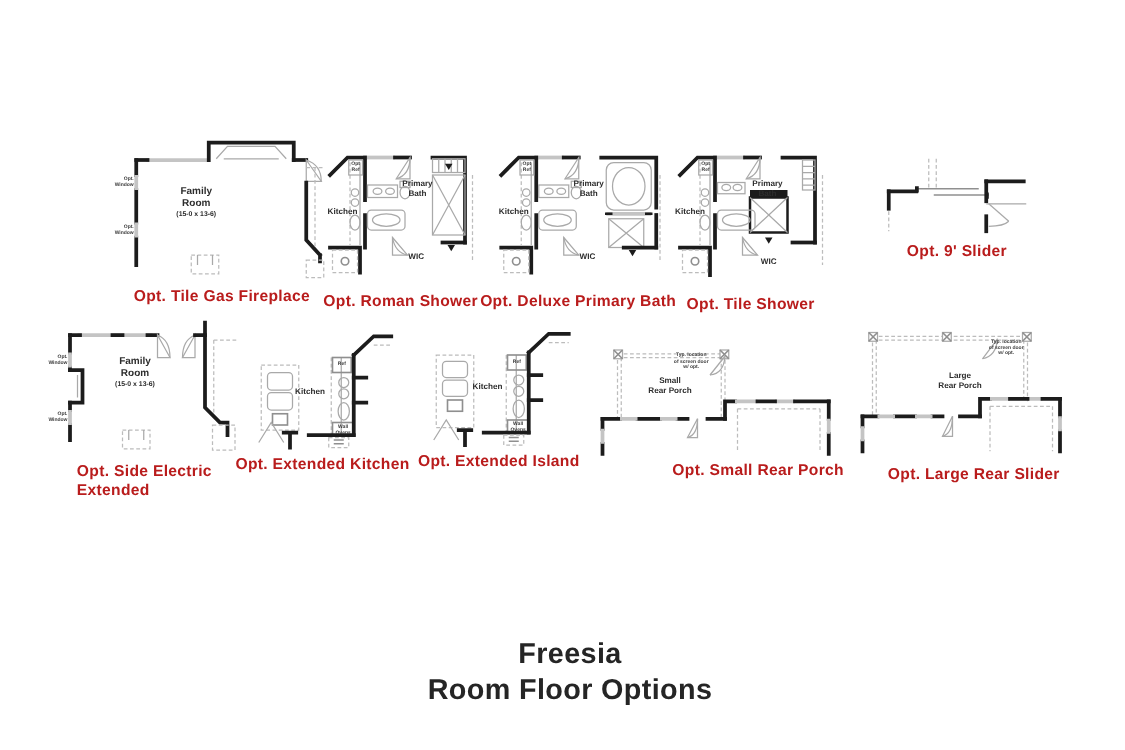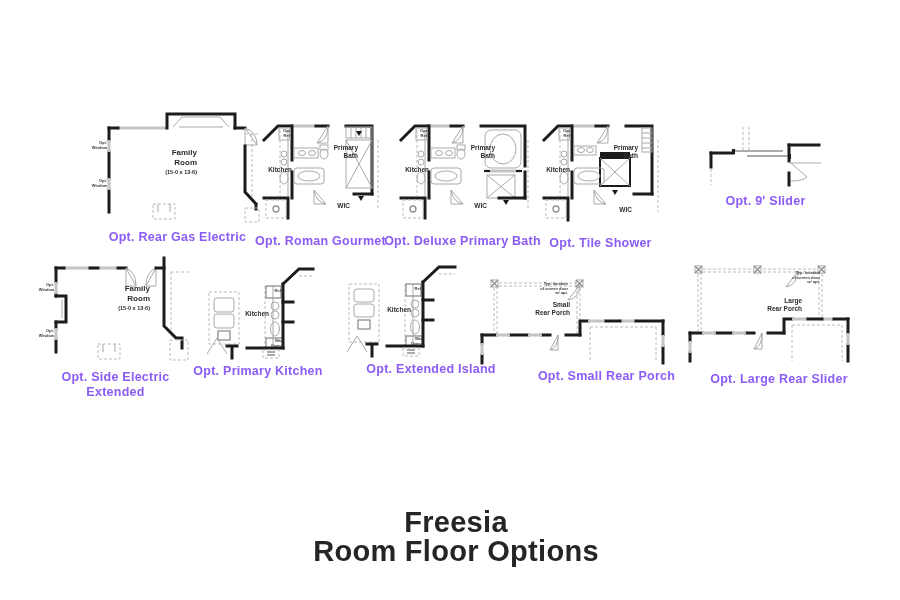--- a/index.html
+++ b/index.html
@@ -2,29 +2,29 @@
 <html><head>
 <meta charset="utf-8">
 <style>
   html,body{margin:0;padding:0;background:#ffffff;}
   .canvas{position:relative;width:900px;height:600px;background:#fff;
           font-family:"Liberation Sans",sans-serif;color:#2d2d2d;overflow:hidden;}
   .plan{position:absolute;}
   .plan svg{display:block;overflow:visible;}
   .caption{position:absolute;left:50%;transform:translateX(-50%);top:calc(100% + 4px);
            font-size:12.5px;font-weight:700;letter-spacing:.25px;white-space:pre-line;
-           text-align:center;color:#8b5cf6;line-height:1.2;width:max-content;}
+           color:#b91c1c;line-height:1.2;width:max-content;}
   .lbl{position:absolute;font-weight:700;color:#2d2d2d;white-space:pre-line;
-       text-align:right;line-height:1.25;}
+       text-align:center;line-height:1.25;}
   .room{font-size:8px;}
   .dims{font-size:5.5px;}
   .rm6{font-size:6.5px;}
   .tiny{font-size:4px;line-height:1.15;color:#3a3a3a;font-weight:700;}
   .title{position:absolute;left:12px;right:0;top:508px;text-align:center;
-         font-size:29px;font-weight:700;color:#252525;line-height:29px;letter-spacing:.3px;}
+         font-size:23px;font-weight:700;color:#252525;line-height:29px;letter-spacing:.3px;}
   
   .w{stroke:#1c1c1c;stroke-width:3;fill:none;stroke-linecap:square;}
   .w2{stroke:#1c1c1c;stroke-width:2;fill:none;stroke-linecap:square;}
   .g{stroke:#a9a9a9;stroke-width:1;fill:none;}
   .g2{stroke:#8f8f8f;stroke-width:1.3;fill:none;}
   .gd{stroke:#bcbcbc;stroke-width:1;fill:none;stroke-dasharray:3 2;}
   .win{stroke:#c4c4c4;stroke-width:3;fill:none;}
   .blk{fill:#1c1c1c;stroke:none;}
   .wht{fill:#ffffff;stroke:#a9a9a9;stroke-width:1;}
 </style>
@@ -51,21 +51,21 @@
       <path class="g" d="M63,96 V104 M75,96 V104"></path>
       <rect class="gd" x="150" y="100" width="14" height="14"></rect>
     </svg>
     <div class="lbl room" style="left:22px;top:40px;width:80px;">Family
 Room</div>
     <div class="lbl dims" style="left:22px;top:61px;width:80px;">(15-0 x 13-6)</div>
     <div class="lbl tiny" style="left:-6px;top:33px;width:18px;text-align:right;">Opt.
 Window</div>
     <div class="lbl tiny" style="left:-6px;top:71px;width:18px;text-align:right;">Opt.
 Window</div>
-    <div class="caption">Opt. Rear Gas Electric</div>
+    <div class="caption">Opt. Tile Gas Fireplace</div>
   </div>
 
   <div class="plan" style="left:258px;top:110px;width:125px;height:120px;">
     <svg width="125" height="120" viewBox="0 0 125 120">
       <path class="w" d="M6,30 L20,16 H34"></path>
       <path class="win" d="M34,16 H58"></path>
       <path class="w" d="M58,16 H70"></path>
       <polygon class="wht" points="70,16 59,33 70,33"></polygon>
       <path class="g" d="M59,33 Q70,30 70,16"></path>
       <path class="w" d="M88,16 H114 V84"></path>
@@ -96,21 +96,21 @@
       <polygon class="wht" points="56,80 68,94 56,94"></polygon>
       <path class="g" d="M56,80 Q58,92 68,94"></path>
       <path class="gd" d="M120,30 V100"></path>
     </svg>
     <div class="lbl rm6" style="left:-2px;top:56px;width:36px;">Kitchen</div>
     <div class="lbl rm6" style="left:52px;top:34px;width:48px;">Primary
 Bath</div>
     <div class="lbl rm6" style="left:58px;top:92px;width:34px;">WIC</div>
     <div class="lbl tiny" style="left:21px;top:19px;width:11px;">Opt
 Ref</div>
-    <div class="caption">Opt. Roman Gourmet</div>
+    <div class="caption">Opt. Roman Shower</div>
   </div>
 
   <div class="plan" style="left:395px;top:110px;width:135px;height:120px;">
     <svg width="135" height="120" viewBox="0 0 135 120">
       <path class="w" d="M6,30 L20,16 H34"></path>
       <path class="win" d="M34,16 H56"></path>
       <path class="w" d="M56,16 H68"></path>
       <polygon class="wht" points="68,16 57,33 68,33"></polygon>
       <path class="g" d="M57,33 Q68,30 68,16"></path>
       <path class="w" d="M86,16 H130 V56"></path>
@@ -266,21 +266,21 @@
       <path class="w" d="M44,92 H80"></path>
       <rect class="gd" x="60" y="94" width="16" height="8"></rect>
       <path class="g2" d="M64,96 h8 M64,99 h8"></path>
       <path class="g" d="M4,98 L14,82 L24,98"></path>
       <path class="w" d="M24,90 H34 M29,90 V102"></path>
     </svg>
     <div class="lbl rm6" style="left:24px;top:54px;width:42px;">Kitchen</div>
     <div class="lbl tiny" style="left:63px;top:33px;width:15px;">Ref</div>
     <div class="lbl tiny" style="left:63px;top:83px;width:17px;">Wall
 Ovens</div>
-    <div class="caption" style="top:calc(100% + 6px);">Opt. Primary Kitchen</div>
+    <div class="caption" style="top:calc(100% + 6px);">Opt. Extended Kitchen</div>
   </div>
 
   <div class="plan" style="left:343px;top:256px;width:112px;height:100px;">
     <svg width="112" height="100" viewBox="0 0 112 100">
       <rect class="gd" x="6" y="28" width="30" height="58"></rect>
       <rect class="g" x="11" y="33" width="20" height="13" rx="3"></rect>
       <rect class="g" x="11" y="48" width="20" height="13" rx="3"></rect>
       <rect class="g2" x="15" y="64" width="12" height="9"></rect>
       <path class="gd" d="M62,28 V90"></path>
       <path class="g" d="M70,28 V90"></path>
@@ -296,21 +296,21 @@
       <path class="w" d="M44,90 H80"></path>
       <rect class="gd" x="60" y="92" width="16" height="8"></rect>
       <path class="g2" d="M64,94 h8 M64,97 h8"></path>
       <path class="g" d="M4,96 L14,80 L24,96"></path>
       <path class="w" d="M24,88 H34 M29,88 V100"></path>
     </svg>
     <div class="lbl rm6" style="left:26px;top:50px;width:42px;">Kitchen</div>
     <div class="lbl tiny" style="left:63px;top:31px;width:15px;">Ref</div>
     <div class="lbl tiny" style="left:63px;top:81px;width:17px;">Wall
 Ovens</div>
-    <div class="caption" style="top:calc(100% + 6px);margin-left:32px;">Opt. Extended Island</div>
+    <div class="caption" style="top:calc(100% + 6px);">Opt. Extended Island</div>
   </div>
 
   <div class="plan" style="left:480px;top:275px;width:185px;height:90px;">
     <svg width="185" height="90" viewBox="0 0 185 90">
       <path class="gd" d="M14,8 H100 M14,11 H100 M14,8 V60 M17,11 V60 M100,8 V60 M97,11 V60"></path>
       <rect class="wht" x="11" y="5" width="7" height="7"></rect>
       <path class="g2" d="M11,5 l7,7 M18,5 l-7,7"></path>
       <rect class="wht" x="96" y="5" width="7" height="7"></rect>
       <path class="g2" d="M96,5 l7,7 M103,5 l-7,7"></path>
       <path class="g" d="M100,10 L88,25"></path>

